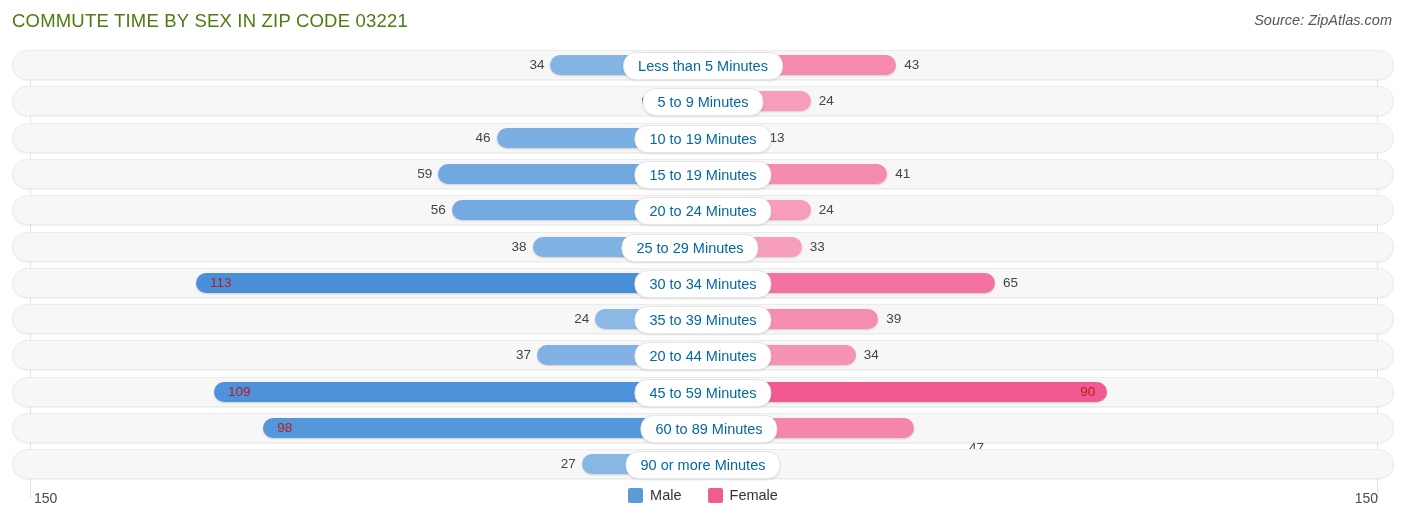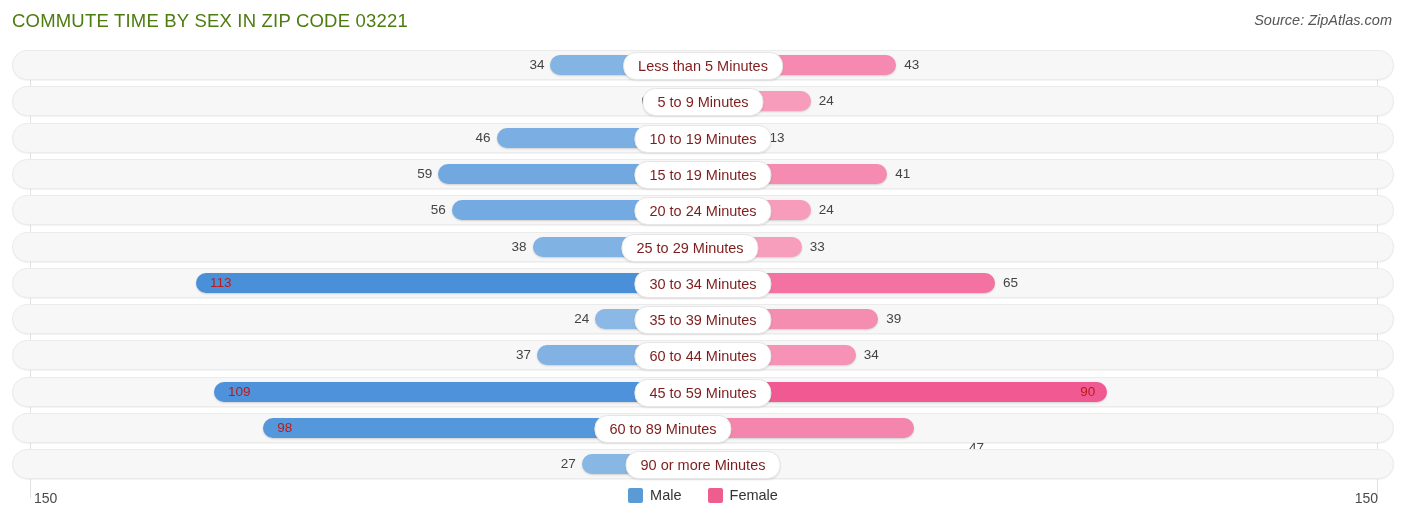--- a/index.html
+++ b/index.html
@@ -56,21 +56,21 @@
 
   .val{
     position:absolute;top:5px;height:20px;line-height:20px;
     font-size:13.5px;color:#444;white-space:nowrap;
   }
   .val-in{color:#b91c1c;}
 
   .pill{
     position:absolute;top:2px;height:26px;line-height:26px;
     background:#ffffff;border:1px solid #e6e6e6;border-radius:13px;
-    font-size:14.5px;color:#7f1d1d;text-align:center;
+    font-size:14.5px;color:#0369a1;text-align:center;
     box-shadow:0 1px 2px rgba(0,0,0,.10);
     white-space:nowrap;
     padding:0 14px;
     transform:translateX(-50%);
   }
 
   
   .axis-val{
     position:absolute;top:490px;font-size:14px;color:#4a4a4a;
   }
@@ -159,37 +159,37 @@
         <div class="bar bar-female" style="left: 691px; width: 175.24px; background: rgb(245, 141, 177);"></div>
         <div class="val" style="left: 874.24px;">39</div>
         <div class="pill" style="left: 691px;">35 to 39 Minutes</div>
       </div>
       <div class="row" style="top: 290.4px;">
         <div class="track"></div>
         <div class="bar bar-male" style="left: 524.993px; width: 166.007px; background: rgb(129, 178, 227);"></div>
         <div class="val" style="left: 494.993px; width: 24px; text-align: right;">37</div>
         <div class="bar bar-female" style="left: 691px; width: 152.773px; background: rgb(246, 146, 181);"></div>
         <div class="val" style="left: 851.773px;">34</div>
-        <div class="pill" style="left: 691px;">60 to 44 Minutes</div>
+        <div class="pill" style="left: 691px;">20 to 44 Minutes</div>
       </div>
       <div class="row" style="top: 326.7px;">
         <div class="track"></div>
         <div class="bar bar-male" style="left: 201.953px; width: 489.047px; background: rgb(77, 146, 218);"></div>
         <div class="val val-in" style="left: 215.953px;">109</div>
         <div class="bar bar-female" style="left: 691px; width: 404.4px; background: rgb(240, 89, 145);"></div>
         <div class="val val-in" style="left: 1059.4px; width: 24px; text-align: right;">90</div>
         <div class="pill" style="left: 691px;">45 to 59 Minutes</div>
       </div>
       <div class="row" style="top: 363px;">
         <div class="track"></div>
         <div class="bar bar-male" style="left: 251.307px; width: 439.693px; background: rgb(85, 151, 219);"></div>
         <div class="val val-in" style="left: 265.307px;">98</div>
         <div class="bar bar-female" style="left: 691px; width: 211.187px; background: rgb(244, 133, 172);"></div>
         <div class="val" style="left: 957px; margin-top: 20px;">47</div>
-        <div class="pill" style="left: 651px;">60 to 89 Minutes</div>
+        <div class="pill" style="left: 697px;">60 to 89 Minutes</div>
       </div>
       <div class="row" style="top: 399.3px;">
         <div class="track"></div>
         <div class="bar bar-male" style="left: 569.86px; width: 121.14px; background: rgb(136, 183, 228);"></div>
         <div class="val" style="left: 539.86px; width: 24px; text-align: right;">27</div>
         <div class="bar bar-female" style="left: 691px; width: 48px; background: rgb(249, 180, 202);"></div>
         <div class="val" style="left: 747px;">0</div>
         <div class="pill" style="left: 691px;">90 or more Minutes</div>
       </div>
     </div>

